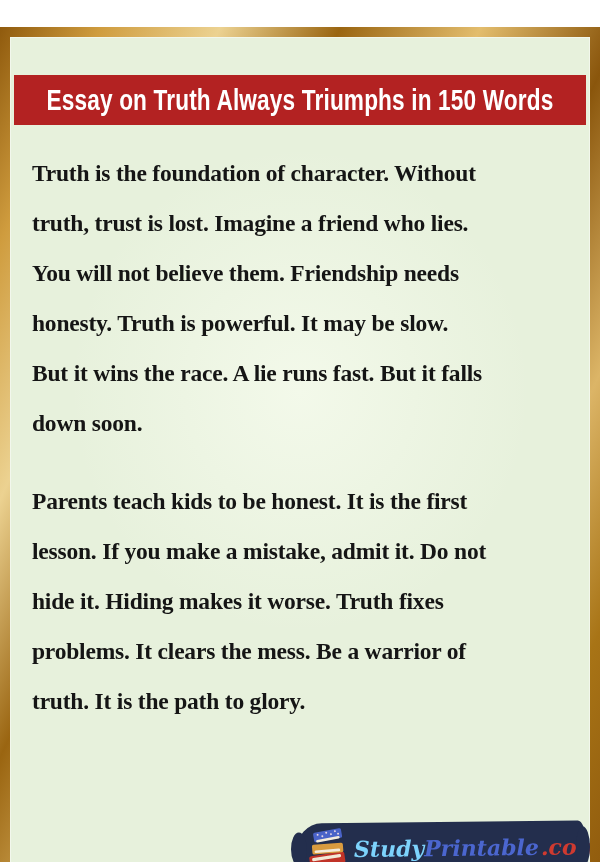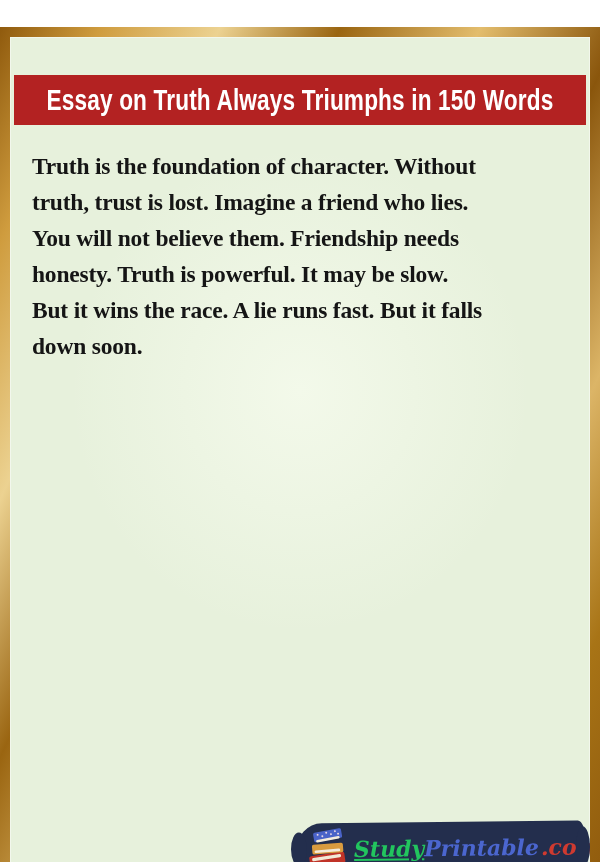--- a/index.html
+++ b/index.html
@@ -48,21 +48,21 @@
   }
   .essay {
     margin: 23px 20px 0 22px;
     color: #151515;
   }
   .para {
     margin: 0 0 28px 0;
     font-family: "Liberation Serif", serif;
     font-weight: 700;
     font-size: 23.5px;
-    line-height: 36px;
+    line-height: 50px;
     letter-spacing: -0.2px;
     white-space: pre;
   }
   .logo {
     position: absolute;
     right: 4px;
     bottom: 5px;
     width: 290px;
     height: 52px;
     display: flex;
@@ -91,41 +91,46 @@
   }
   .logo-icon { flex: 0 0 auto; margin: 2px 2px 0 4px; }
   .logo-text {
     font-family: "DejaVu Serif", serif;
     font-style: italic;
     font-weight: 700;
     font-size: 22px;
     white-space: nowrap;
     letter-spacing: 0;
   }
-  .t-study { color: #22c55e; text-decoration: underline; }
+  .t-study { color: #7dd3fc; }
   .t-printable { color: #4b66cf; }
   .t-com { color: #cf3a30; margin-left: 2px; }
 </style>
 </head>
 <body>
 
 <div class="frame">
   <div class="page">
 
     <div class="banner">
       <span class="banner-text">Essay on Truth Always Triumphs in 150 Words</span>
     </div>
 
     <div class="essay">
       <p class="para">Truth is the foundation of character. Without
 truth, trust is lost. Imagine a friend who lies.
 You will not believe them. Friendship needs
 honesty. Truth is powerful. It may be slow.
 But it wins the race. A lie runs fast. But it falls
 down soon.</p>
+      <p class="para">Parents teach kids to be honest. It is the first
+lesson. If you make a mistake, admit it. Do not
+hide it. Hiding makes it worse. Truth fixes
+problems. It clears the mess. Be a warrior of
+truth. It is the path to glory.</p>
     </div>
 
     <div class="logo">
       <span class="logo-icon">
         <svg width="46" height="46" viewBox="0 0 52 50" aria-hidden="true">
           <g transform="rotate(-8 26 38)">
             <rect x="4" y="31" width="40" height="13" rx="2.5" fill="#c03328"></rect>
             <rect x="7" y="33.5" width="33" height="3.6" rx="1.6" fill="#f1e8d6"></rect>
           </g>
           <g transform="rotate(-4 24 26)">

